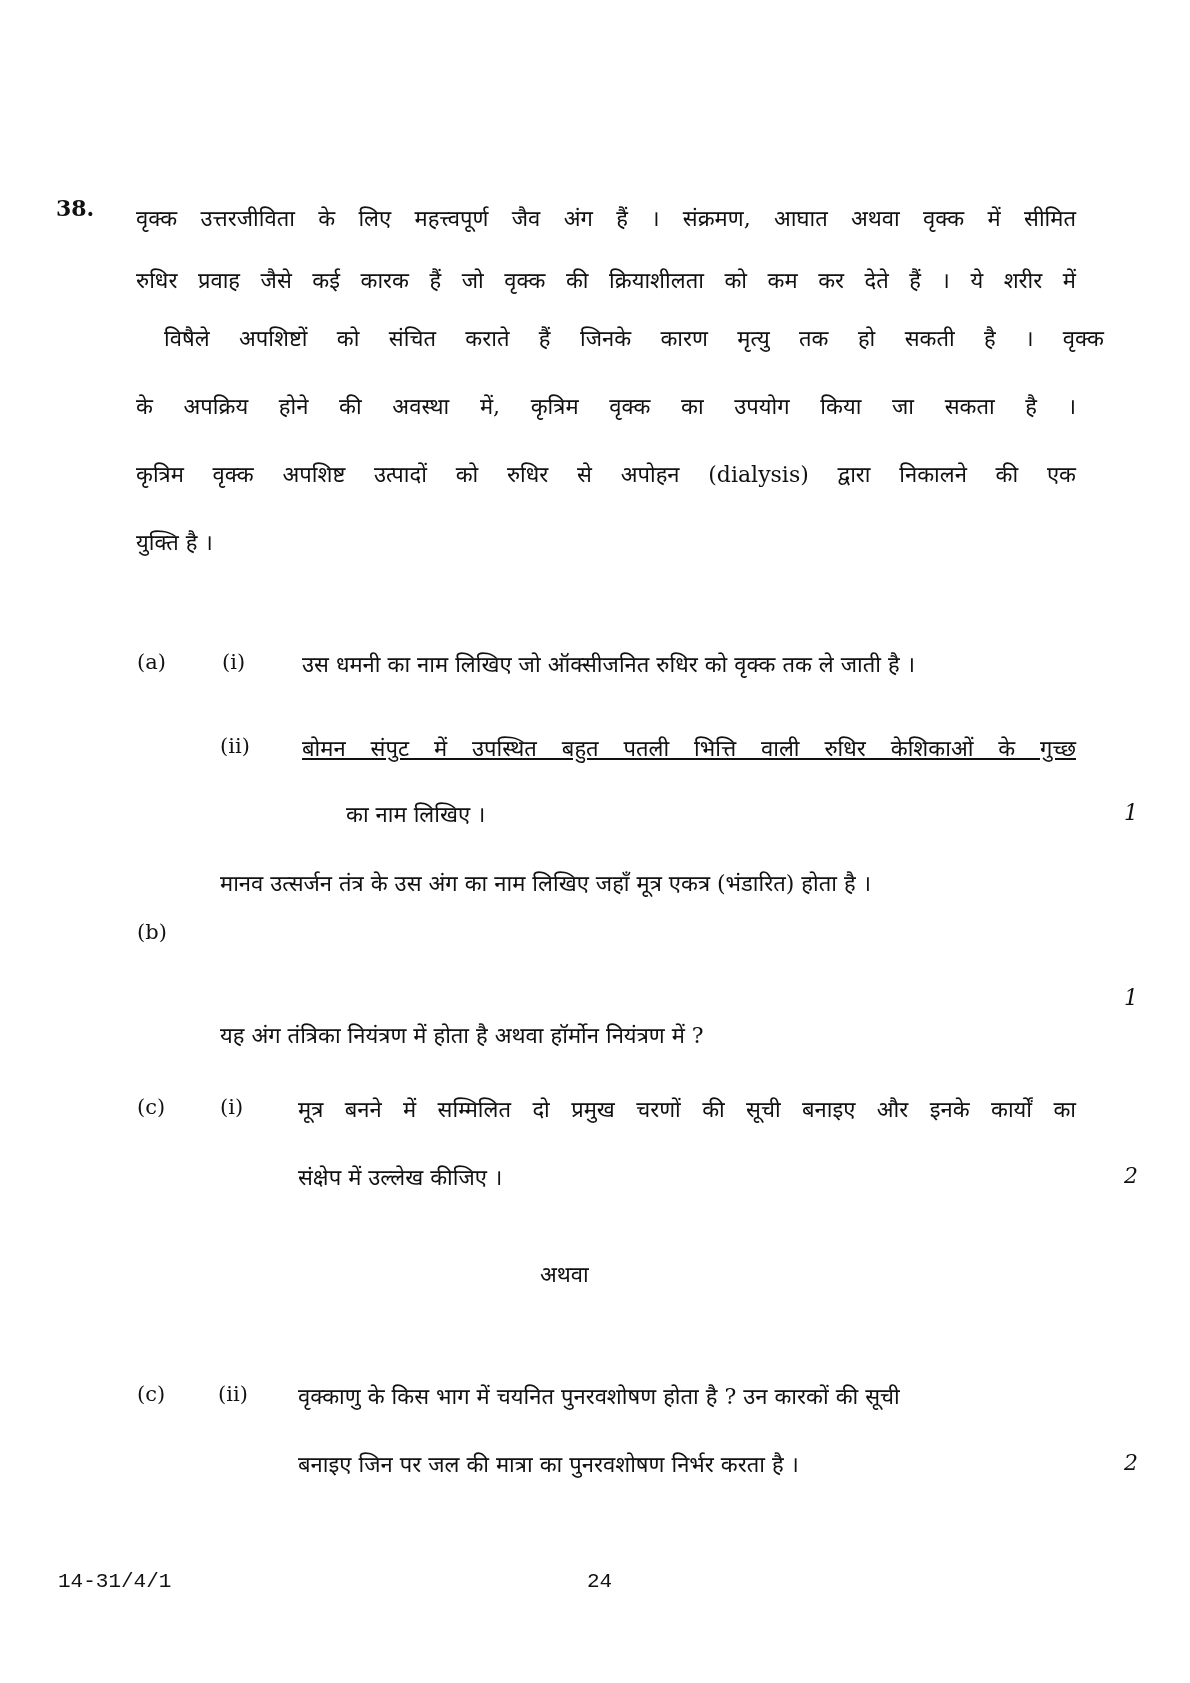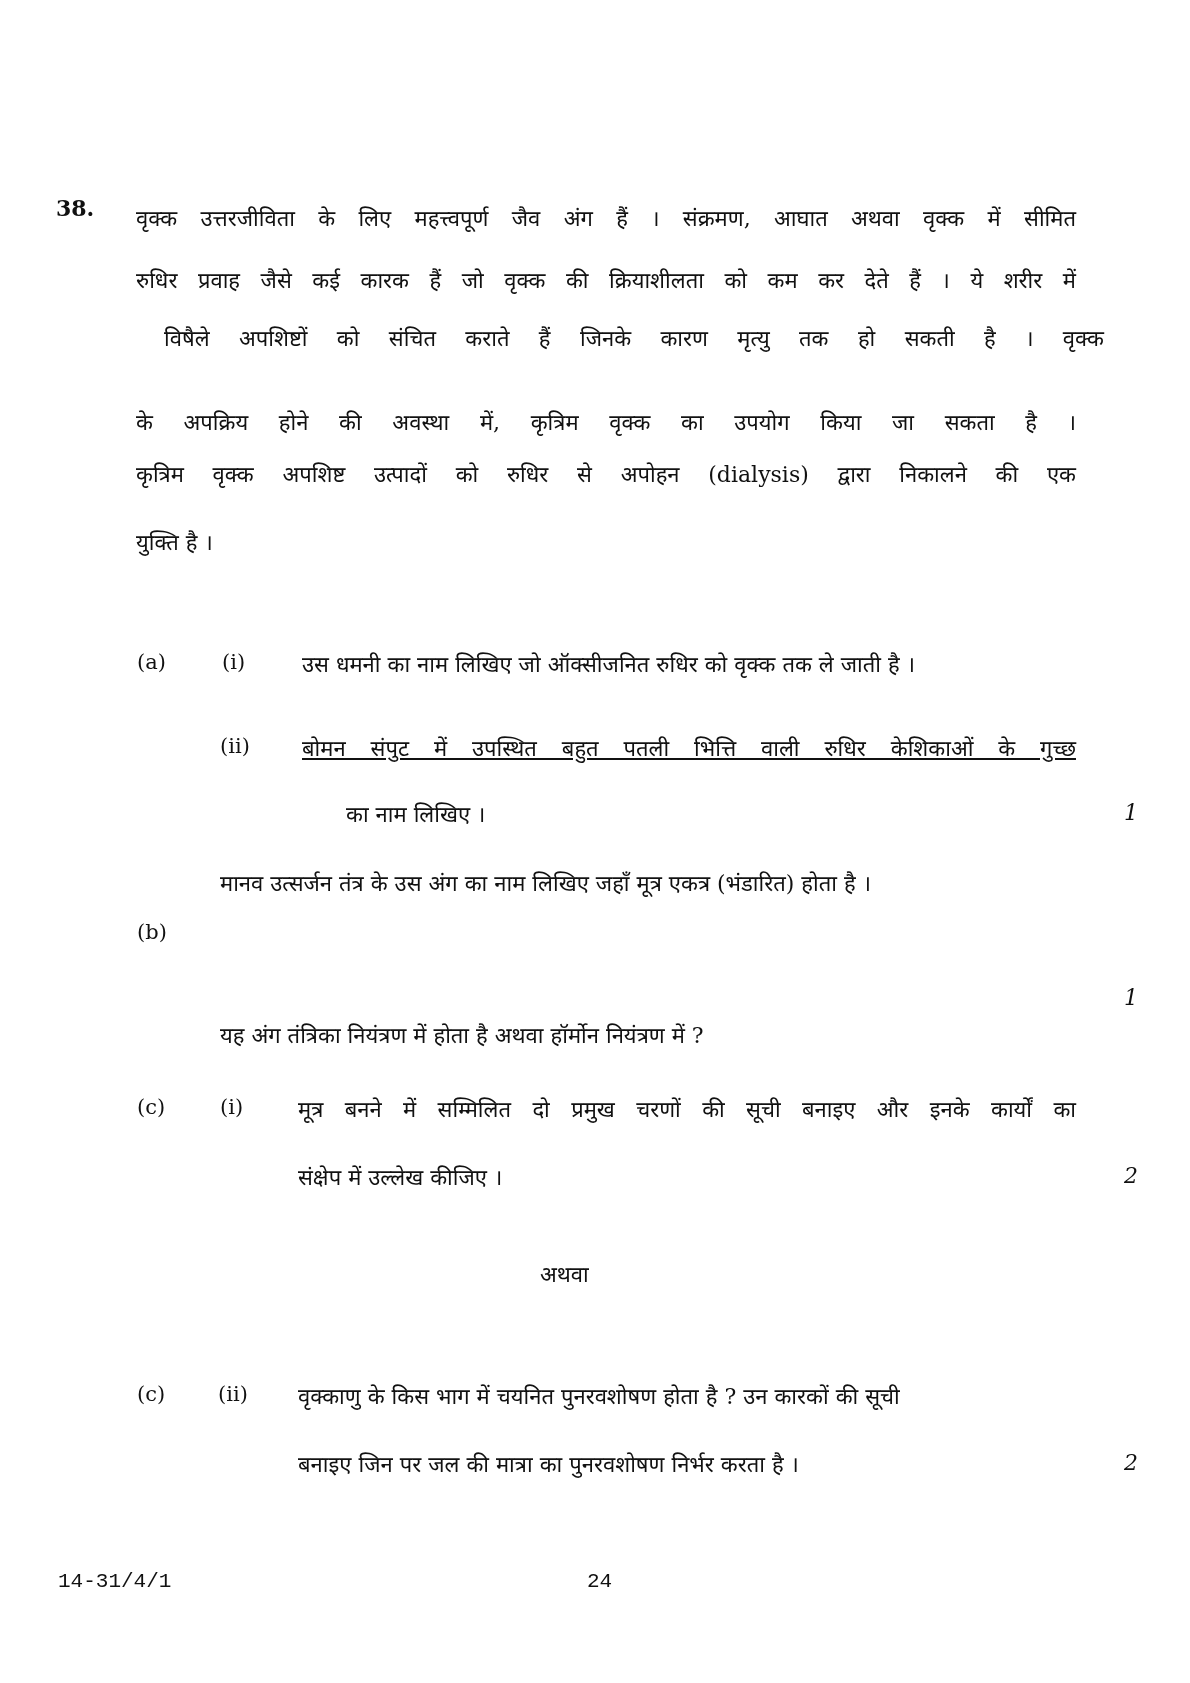--- a/index.html
+++ b/index.html
@@ -15,21 +15,21 @@
   .footer { font-family: Liberation Mono, monospace; font-size:21px; }
 </style>
 </head>
 <body>
 
 <div>
   <div class="abs qnum" style="left:56px;top:195px;">38.</div>
   <div class="abs txt just" style="left:136px;top:188px;margin-top:16px;">वृक्क उत्तरजीविता के लिए महत्त्वपूर्ण जैव अंग हैं । संक्रमण, आघात अथवा वृक्क में सीमित</div>
   <div class="abs txt just" style="left:136px;top:248px;margin-top:18px;">रुधिर प्रवाह जैसे कई कारक हैं जो वृक्क की क्रियाशीलता को कम कर देते हैं । ये शरीर में</div>
   <div class="abs txt just" style="left:136px;top:324px;margin-left:28px;">विषैले अपशिष्टों को संचित कराते हैं जिनके कारण मृत्यु तक हो सकती है । वृक्क</div>
-  <div class="abs txt just" style="left:136px;top:408px;">के अपक्रिय होने की अवस्था में, कृत्रिम वृक्क का उपयोग किया जा सकता है ।</div>
+  <div class="abs txt just" style="left:136px;top:392px;">के अपक्रिय होने की अवस्था में, कृत्रिम वृक्क का उपयोग किया जा सकता है ।</div>
   <div class="abs txt just" style="left:136px;top:460px;">कृत्रिम वृक्क अपशिष्ट उत्पादों को रुधिर से अपोहन (dialysis) द्वारा निकालने की एक</div>
   <div class="abs txt" style="left:136px;top:528px;">युक्ति है ।</div>
 
   <div class="abs label" style="left:137px;top:650px;">(a)</div>
   <div class="abs label" style="left:222px;top:650px;">(i)</div>
   <div class="abs txt" style="left:302px;top:650px;">उस धमनी का नाम लिखिए जो ऑक्सीजनित रुधिर को वृक्क तक ले जाती है ।</div>
   <div class="abs label" style="left:220px;top:734px;">(ii)</div>
   <div class="abs txt" style="left:302px;top:734px;width:774px;text-align:justify;text-align-last:justify;text-decoration:underline;">बोमन संपुट में उपस्थित बहुत पतली भित्ति वाली रुधिर केशिकाओं के गुच्छ</div>
   <div class="abs txt" style="left:302px;top:800px;margin-left:44px;">का नाम लिखिए ।</div>
   <div class="abs marks" style="left:1124px;top:800px;">1</div>

